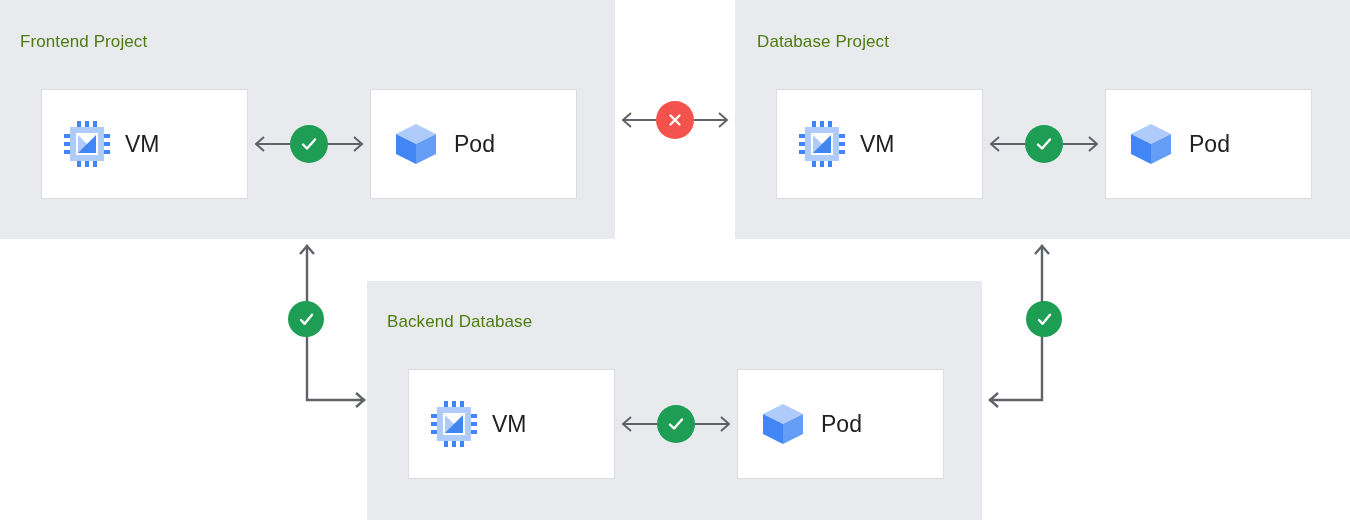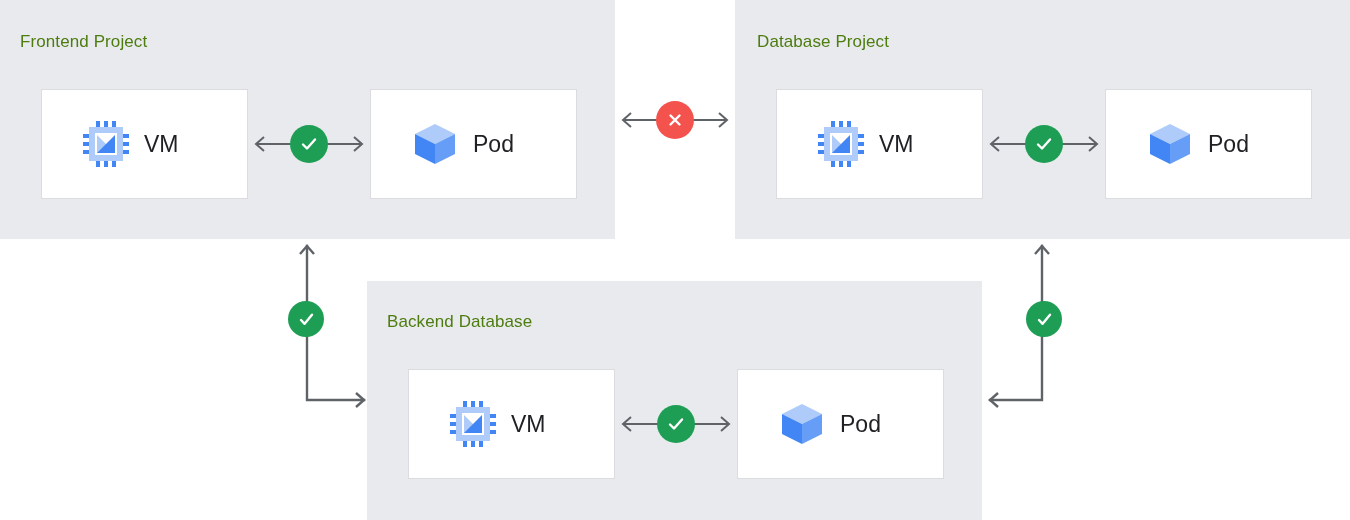--- a/index.html
+++ b/index.html
@@ -36,21 +36,21 @@
     background: #ffffff;
     border: 1px solid #DADCE0;
     box-sizing: border-box;
     display: flex;
     align-items: center;
   }
   .card-inner {
     display: flex;
     align-items: center;
     gap: 14px;
-    padding-left: 40px;
+    padding-left: 21px;
   }
   .card-label {
     font-size: 23px;
     color: #202124;
     line-height: 1;
     white-space: nowrap;
   }
   .icon-wrap {
     width: 48px;
     height: 48px;

